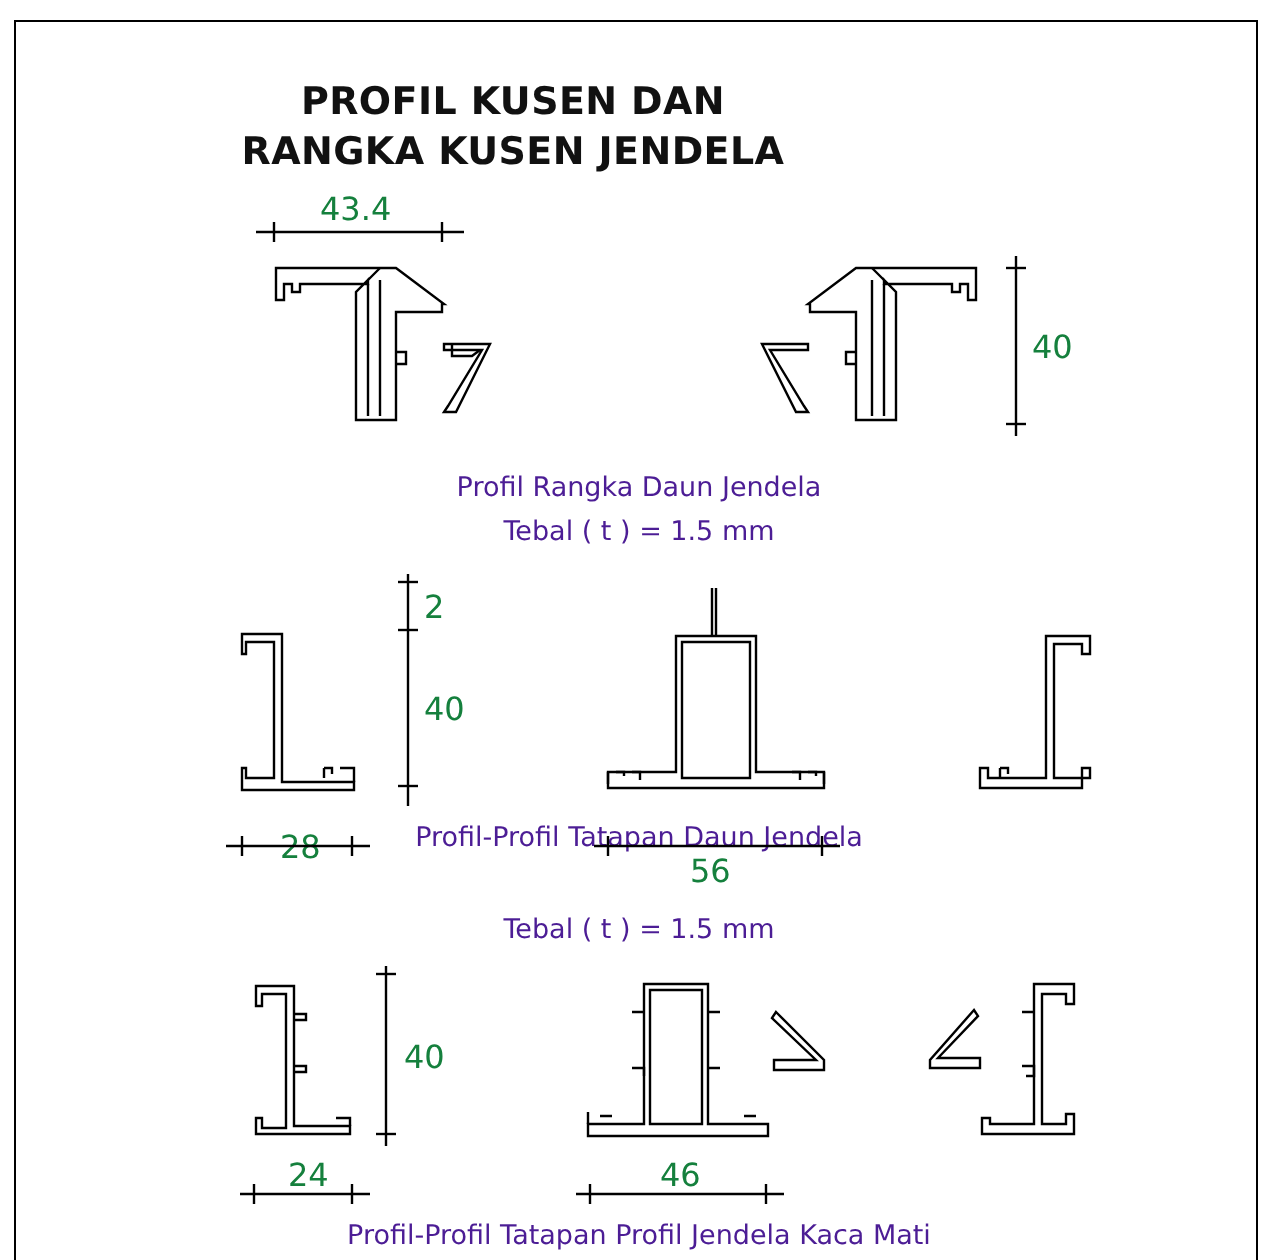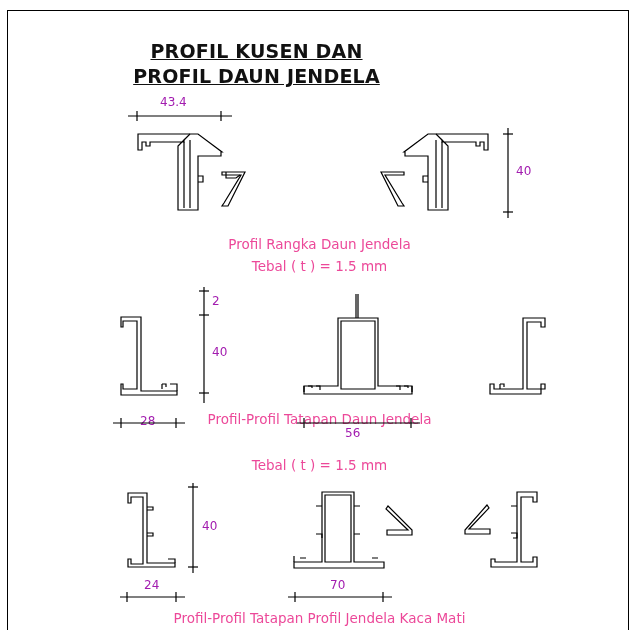--- a/index.html
+++ b/index.html
@@ -1,39 +1,39 @@
 <!DOCTYPE html>
 <html><head>
 <meta charset="utf-8">
 <style>
   html, body { margin:0; padding:0; background:#ffffff; }
   body { width:639px; height:630px; position:relative; overflow:hidden; font-family:"DejaVu Sans", sans-serif; }
   .frame { position:absolute; left:7px; top:10px; width:622px; height:640px; border:1.5px solid #000; box-sizing:border-box; border-bottom:none; }
-  .title { position:absolute; left:0; width:513px; text-align:center; font-family:"DejaVu Sans", sans-serif; font-weight:bold; font-size:19px; color:#111; letter-spacing:0.2px;text-decoration:underline; }
-  .caption { position:absolute; left:0; width:639px; text-align:center; font-size:13.5px; color:#ec4899; }
-  .dim { position:absolute; font-size:12px; color:#a21caf; }
+  .title { position:absolute; left:0; width:513px; text-align:center; font-family:"DejaVu Sans", sans-serif; font-weight:bold; font-size:19px; color:#111; letter-spacing:0.2px; }
+  .caption { position:absolute; left:0; width:639px; text-align:center; font-size:13.5px; color:#4c1d95; }
+  .dim { position:absolute; font-size:16px; color:#15803d; }
   svg.drawing { position:absolute; left:0; top:0; }
 </style>
 </head>
 <body>
 
 <div class="frame"></div>
 
 <div class="title" style="top:40px;">PROFIL KUSEN DAN</div>
-<div class="title" style="top:65px;">PROFIL DAUN JENDELA</div>
+<div class="title" style="top:65px;">RANGKA KUSEN JENDELA</div>
 
 <div class="dim" style="left:160px;top:95px;">43.4</div>
 <div class="dim" style="left:516px;top:164px;">40</div>
 <div class="dim" style="left:212px;top:294px;">2</div>
 <div class="dim" style="left:212px;top:345px;">40</div>
 <div class="dim" style="left:140px;top:403px;margin-top:11px;">28</div>
 <div class="dim" style="left:345px;top:426px;">56</div>
 <div class="dim" style="left:202px;top:519px;">40</div>
 <div class="dim" style="left:144px;top:578px;text-align:center;">24</div>
-<div class="dim" style="left:330px;top:578px;">70</div>
+<div class="dim" style="left:330px;top:578px;">46</div>
 
 <div class="caption" style="top:236px;">Profil Rangka Daun Jendela</div>
 <div class="caption" style="top:258px;">Tebal ( t )  = 1.5 mm</div>
 <div class="caption" style="top:411px;">Profil-Profil Tatapan Daun Jendela</div>
 <div class="caption" style="top:457px;">Tebal ( t )  = 1.5 mm</div>
 <div class="caption" style="top:610px;">Profil-Profil Tatapan Profil Jendela Kaca Mati</div>
 
 <svg class="drawing" width="639" height="630" viewBox="0 0 639 630" fill="none" stroke="#000" stroke-width="1.2">
 
   <g>

